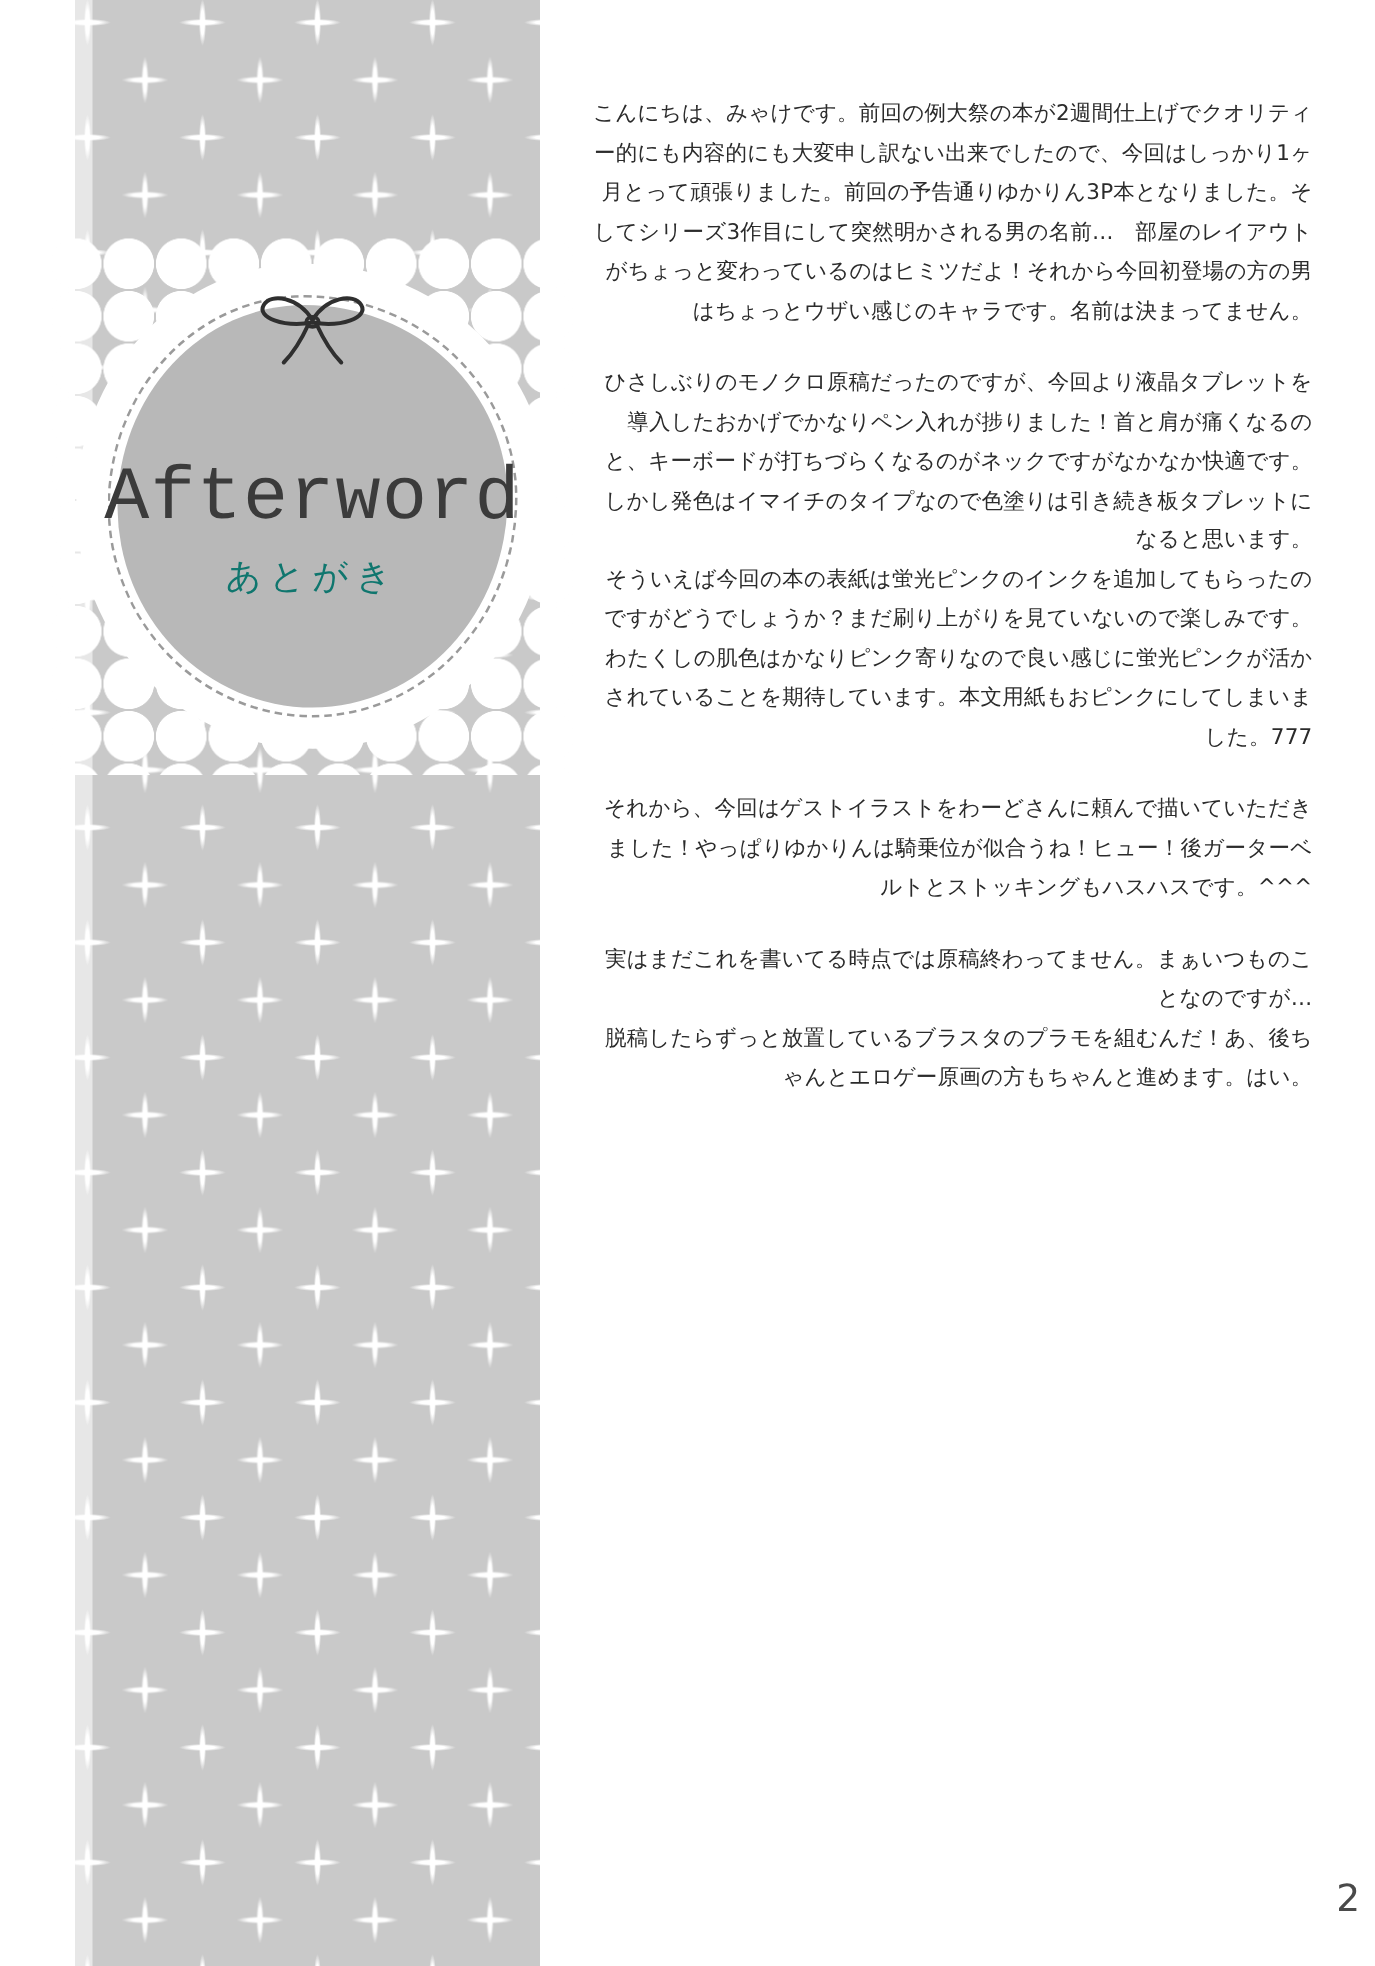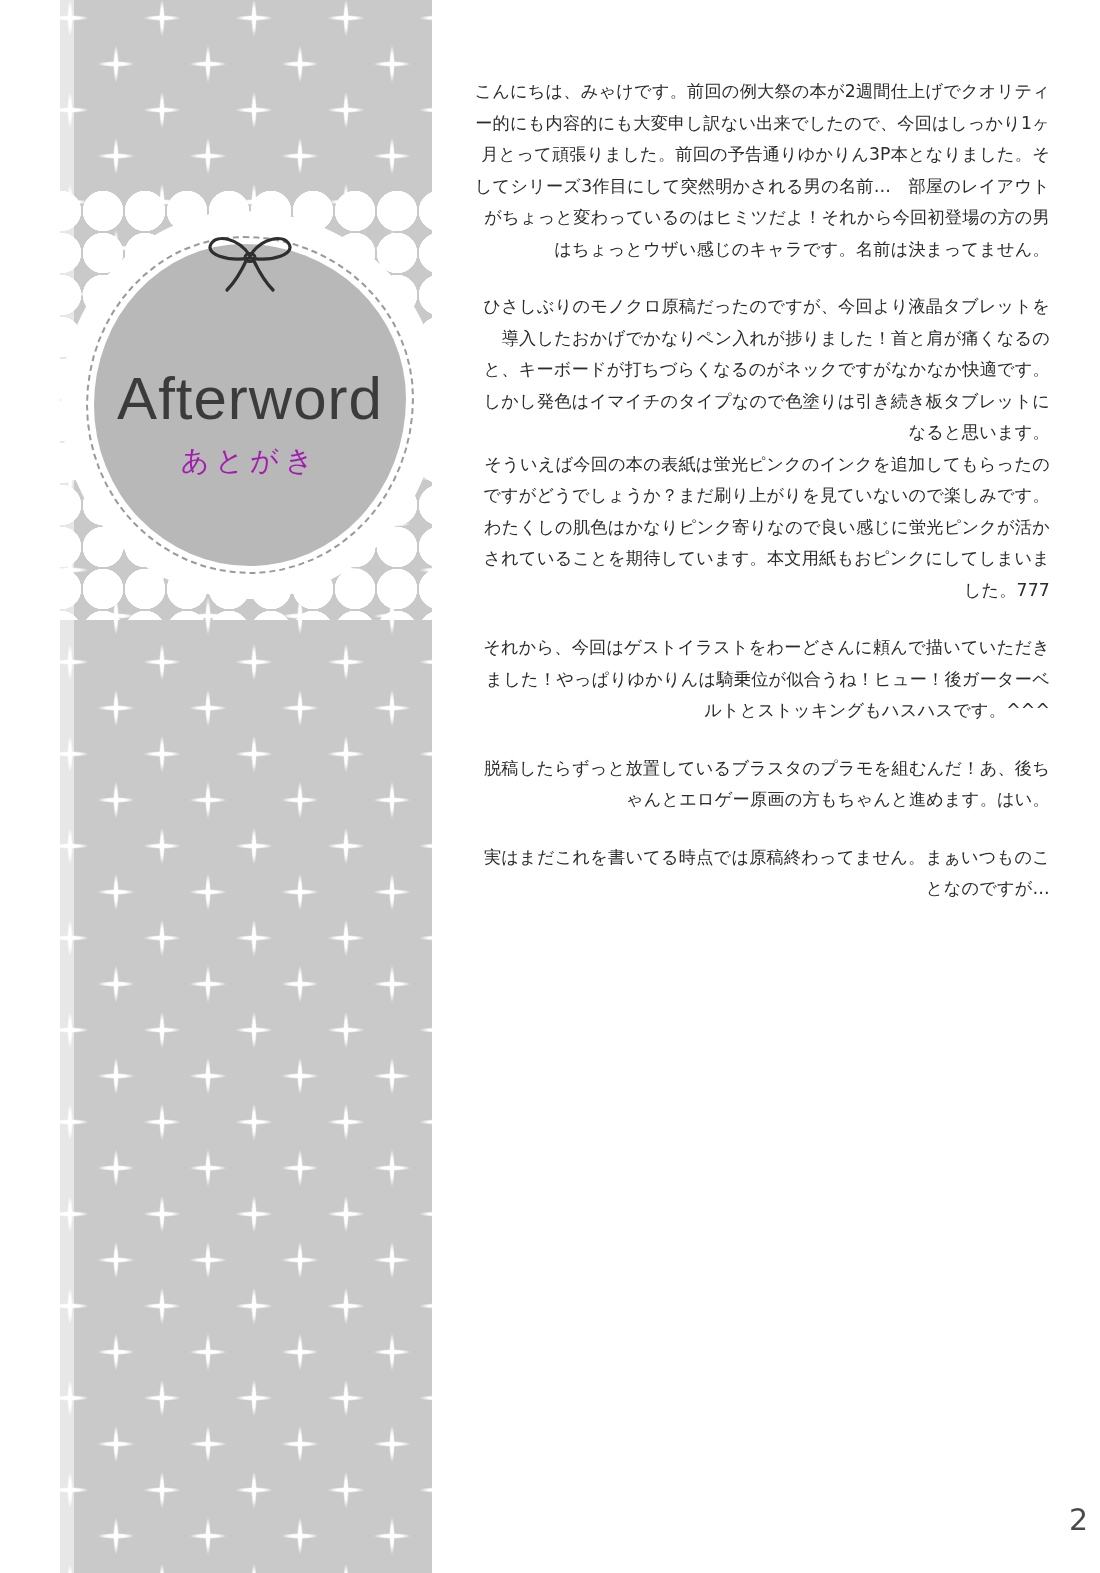--- a/index.html
+++ b/index.html
@@ -101,33 +101,33 @@
     justify-content: center;
     text-align: center;
   }
   .bow {
     position: absolute;
     top: 42px;
     left: 50%;
     transform: translateX(-50%);
   }
   .badge-title {
-    font-family: Liberation Sans, sans-serif;
+    font-family: Liberation Mono, monospace;
     font-size: 60px;
     font-weight: 400;
     color: #3b3b3b;
     letter-spacing: 1px;
     margin-top: 34px;
     line-height: 1;
     text-align: center;
   }
   .badge-subtitle {
     font-family: "DejaVu Sans", sans-serif;
     font-size: 28px;
-    color: #a21caf;
+    color: #0f766e;
     letter-spacing: 6px;
     margin-top: 18px;
     line-height: 1;
   }
 
   
   .text-column {
     position: absolute;
     left: 470px;
     top: 76px;
@@ -182,17 +182,17 @@
     <div class="badge-title">Afterword</div>
     <div class="badge-subtitle">あとがき</div>
   </div>
 </div>
 
 <div class="text-column">
   <p class="para">こんにちは、みゃけです。前回の例大祭の本が2週間仕上げでクオリティー的にも内容的にも大変申し訳ない出来でしたので、今回はしっかり1ヶ月とって頑張りました。前回の予告通りゆかりん3P本となりました。そしてシリーズ3作目にして突然明かされる男の名前…　部屋のレイアウトがちょっと変わっているのはヒミツだよ！それから今回初登場の方の男はちょっとウザい感じのキャラです。名前は決まってません。</p>
   <p class="para tight">ひさしぶりのモノクロ原稿だったのですが、今回より液晶タブレットを導入したおかげでかなりペン入れが捗りました！首と肩が痛くなるのと、キーボードが打ちづらくなるのがネックですがなかなか快適です。しかし発色はイマイチのタイプなので色塗りは引き続き板タブレットになると思います。</p>
   <p class="para">そういえば今回の本の表紙は蛍光ピンクのインクを追加してもらったのですがどうでしょうか？まだ刷り上がりを見ていないので楽しみです。わたくしの肌色はかなりピンク寄りなので良い感じに蛍光ピンクが活かされていることを期待しています。本文用紙もおピンクにしてしまいました。777</p>
   <p class="para">それから、今回はゲストイラストをわーどさんに頼んで描いていただきました！やっぱりゆかりんは騎乗位が似合うね！ヒュー！後ガーターベルトとストッキングもハスハスです。^^^</p>
+  <p class="para tight">実はまだこれを書いてる時点では原稿終わってません。まぁいつものことなのですが…</p>
   <p class="para">脱稿したらずっと放置しているブラスタのプラモを組むんだ！あ、後ちゃんとエロゲー原画の方もちゃんと進めます。はい。</p>
-  <p class="para tight">実はまだこれを書いてる時点では原稿終わってません。まぁいつものことなのですが…</p>
 </div>
 
 <div class="page-number">2</div>
 
 </body></html>

